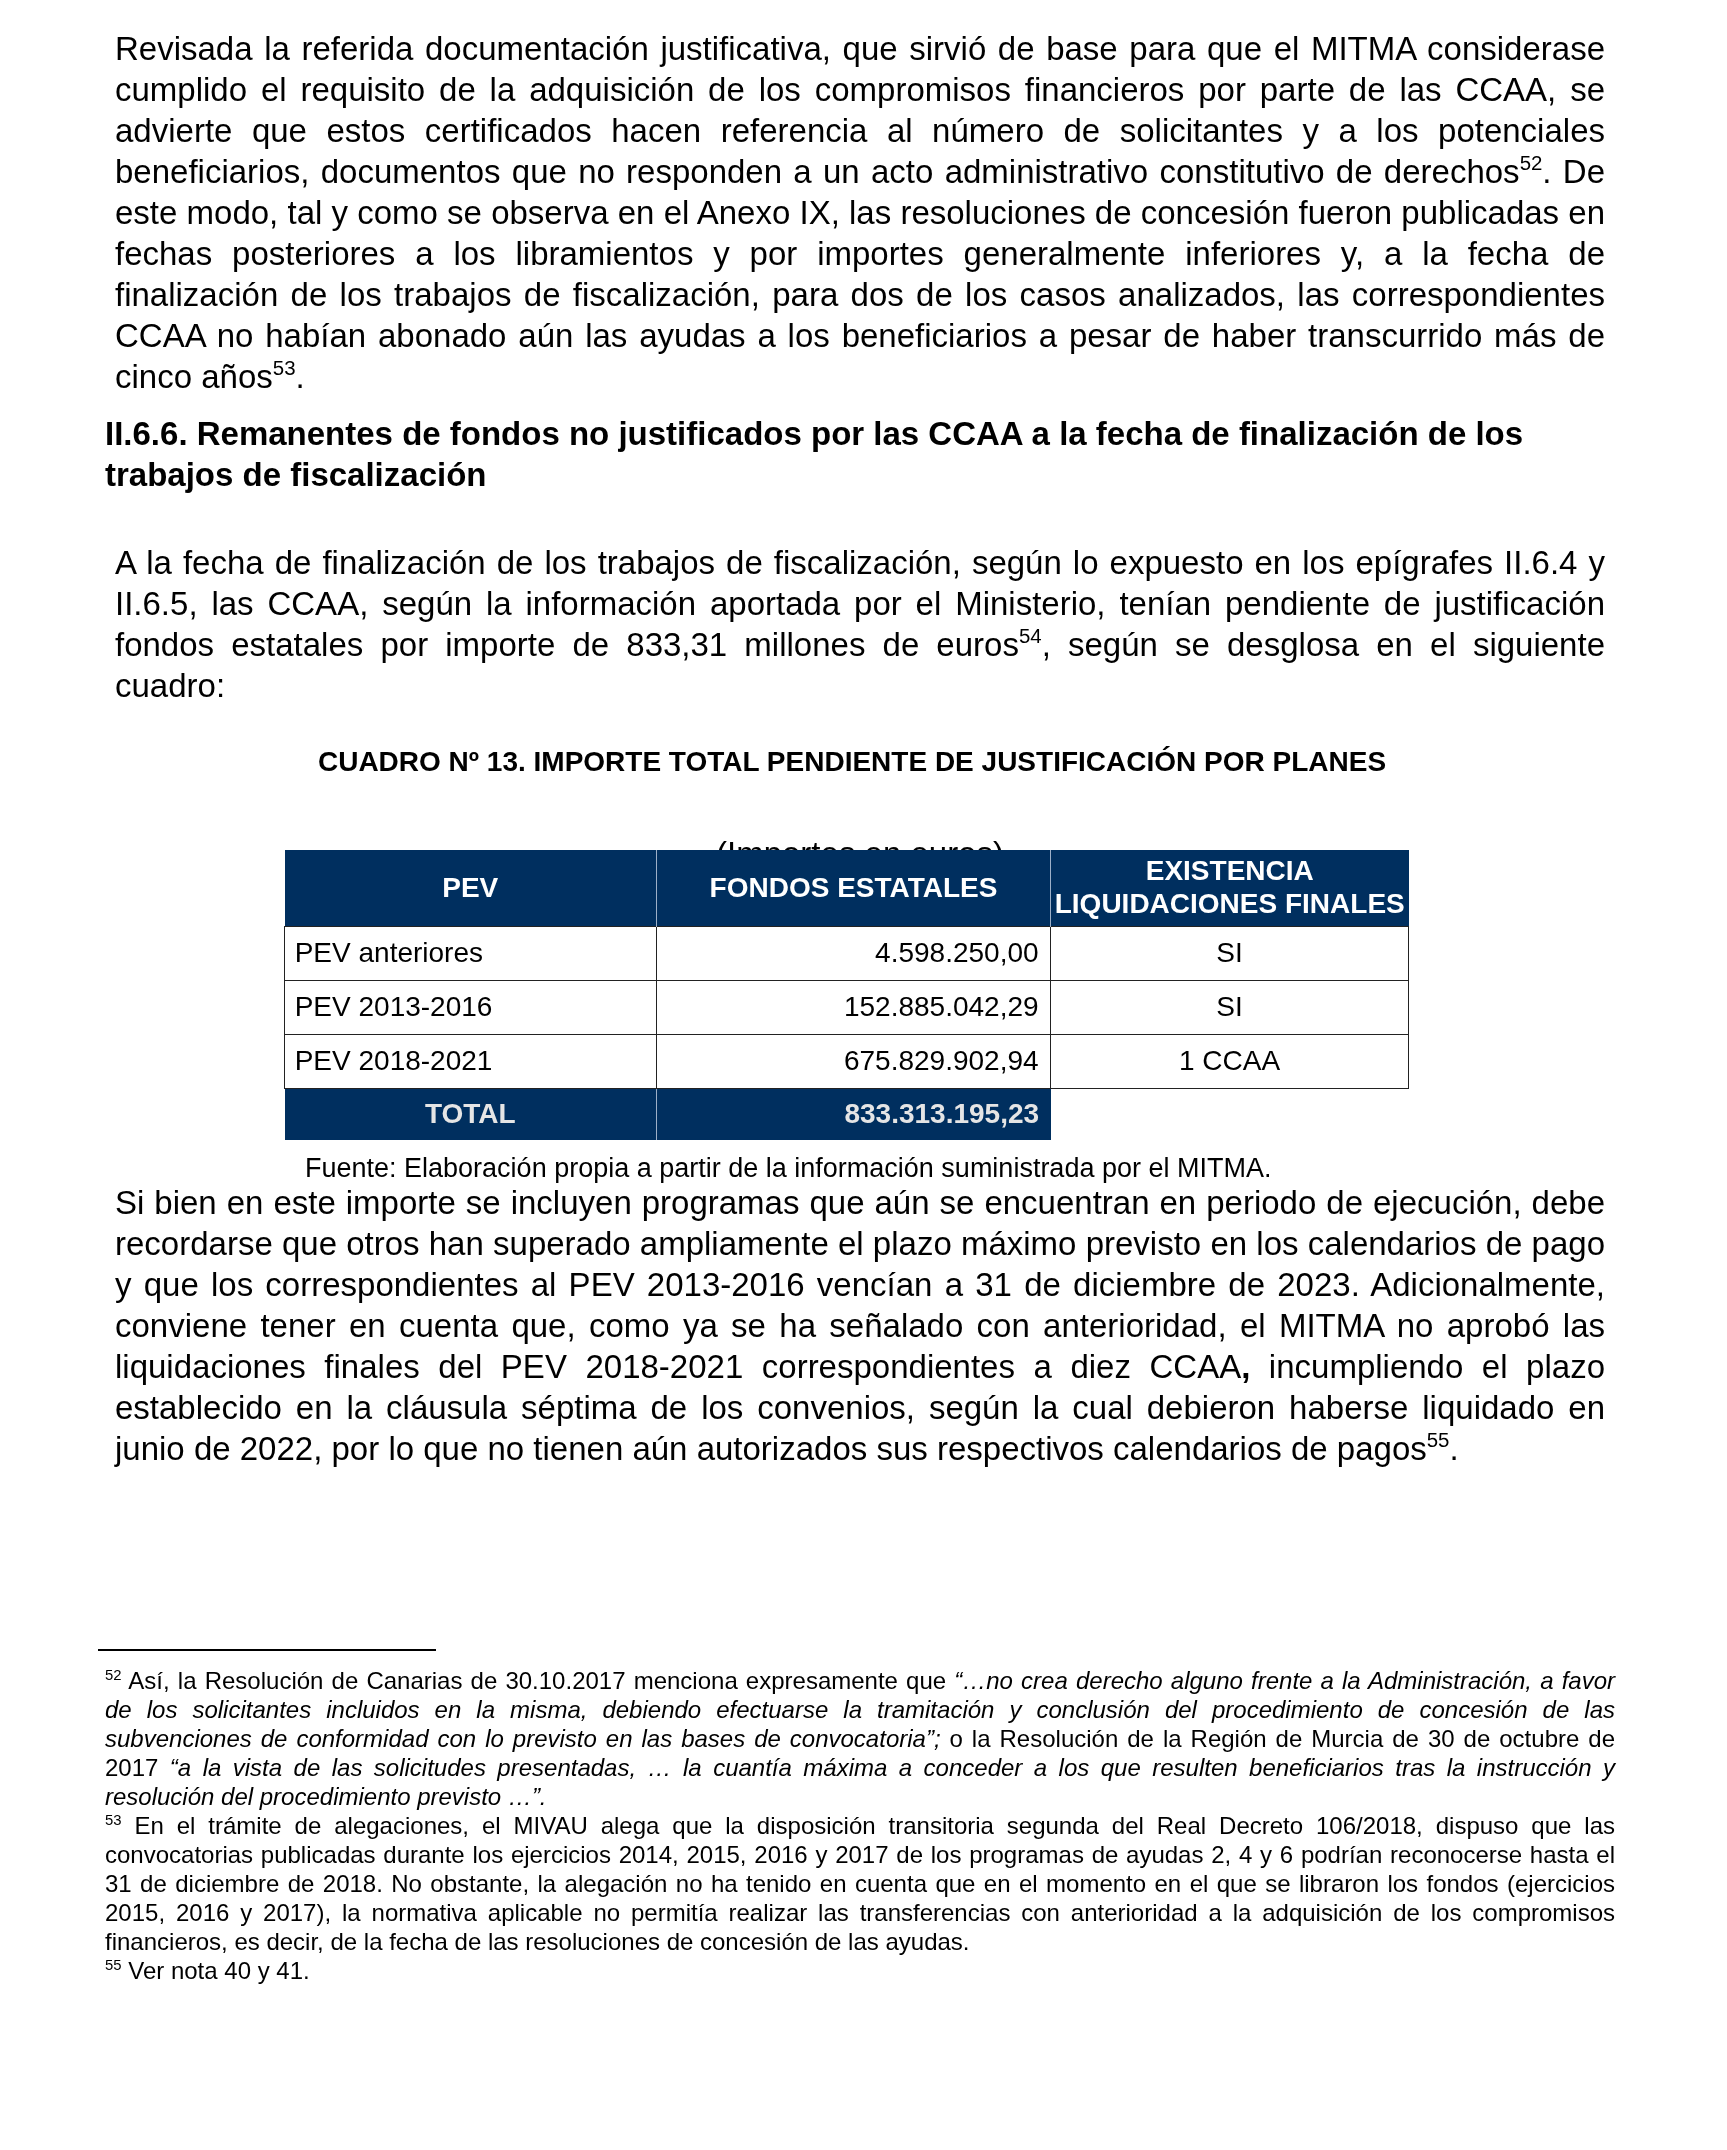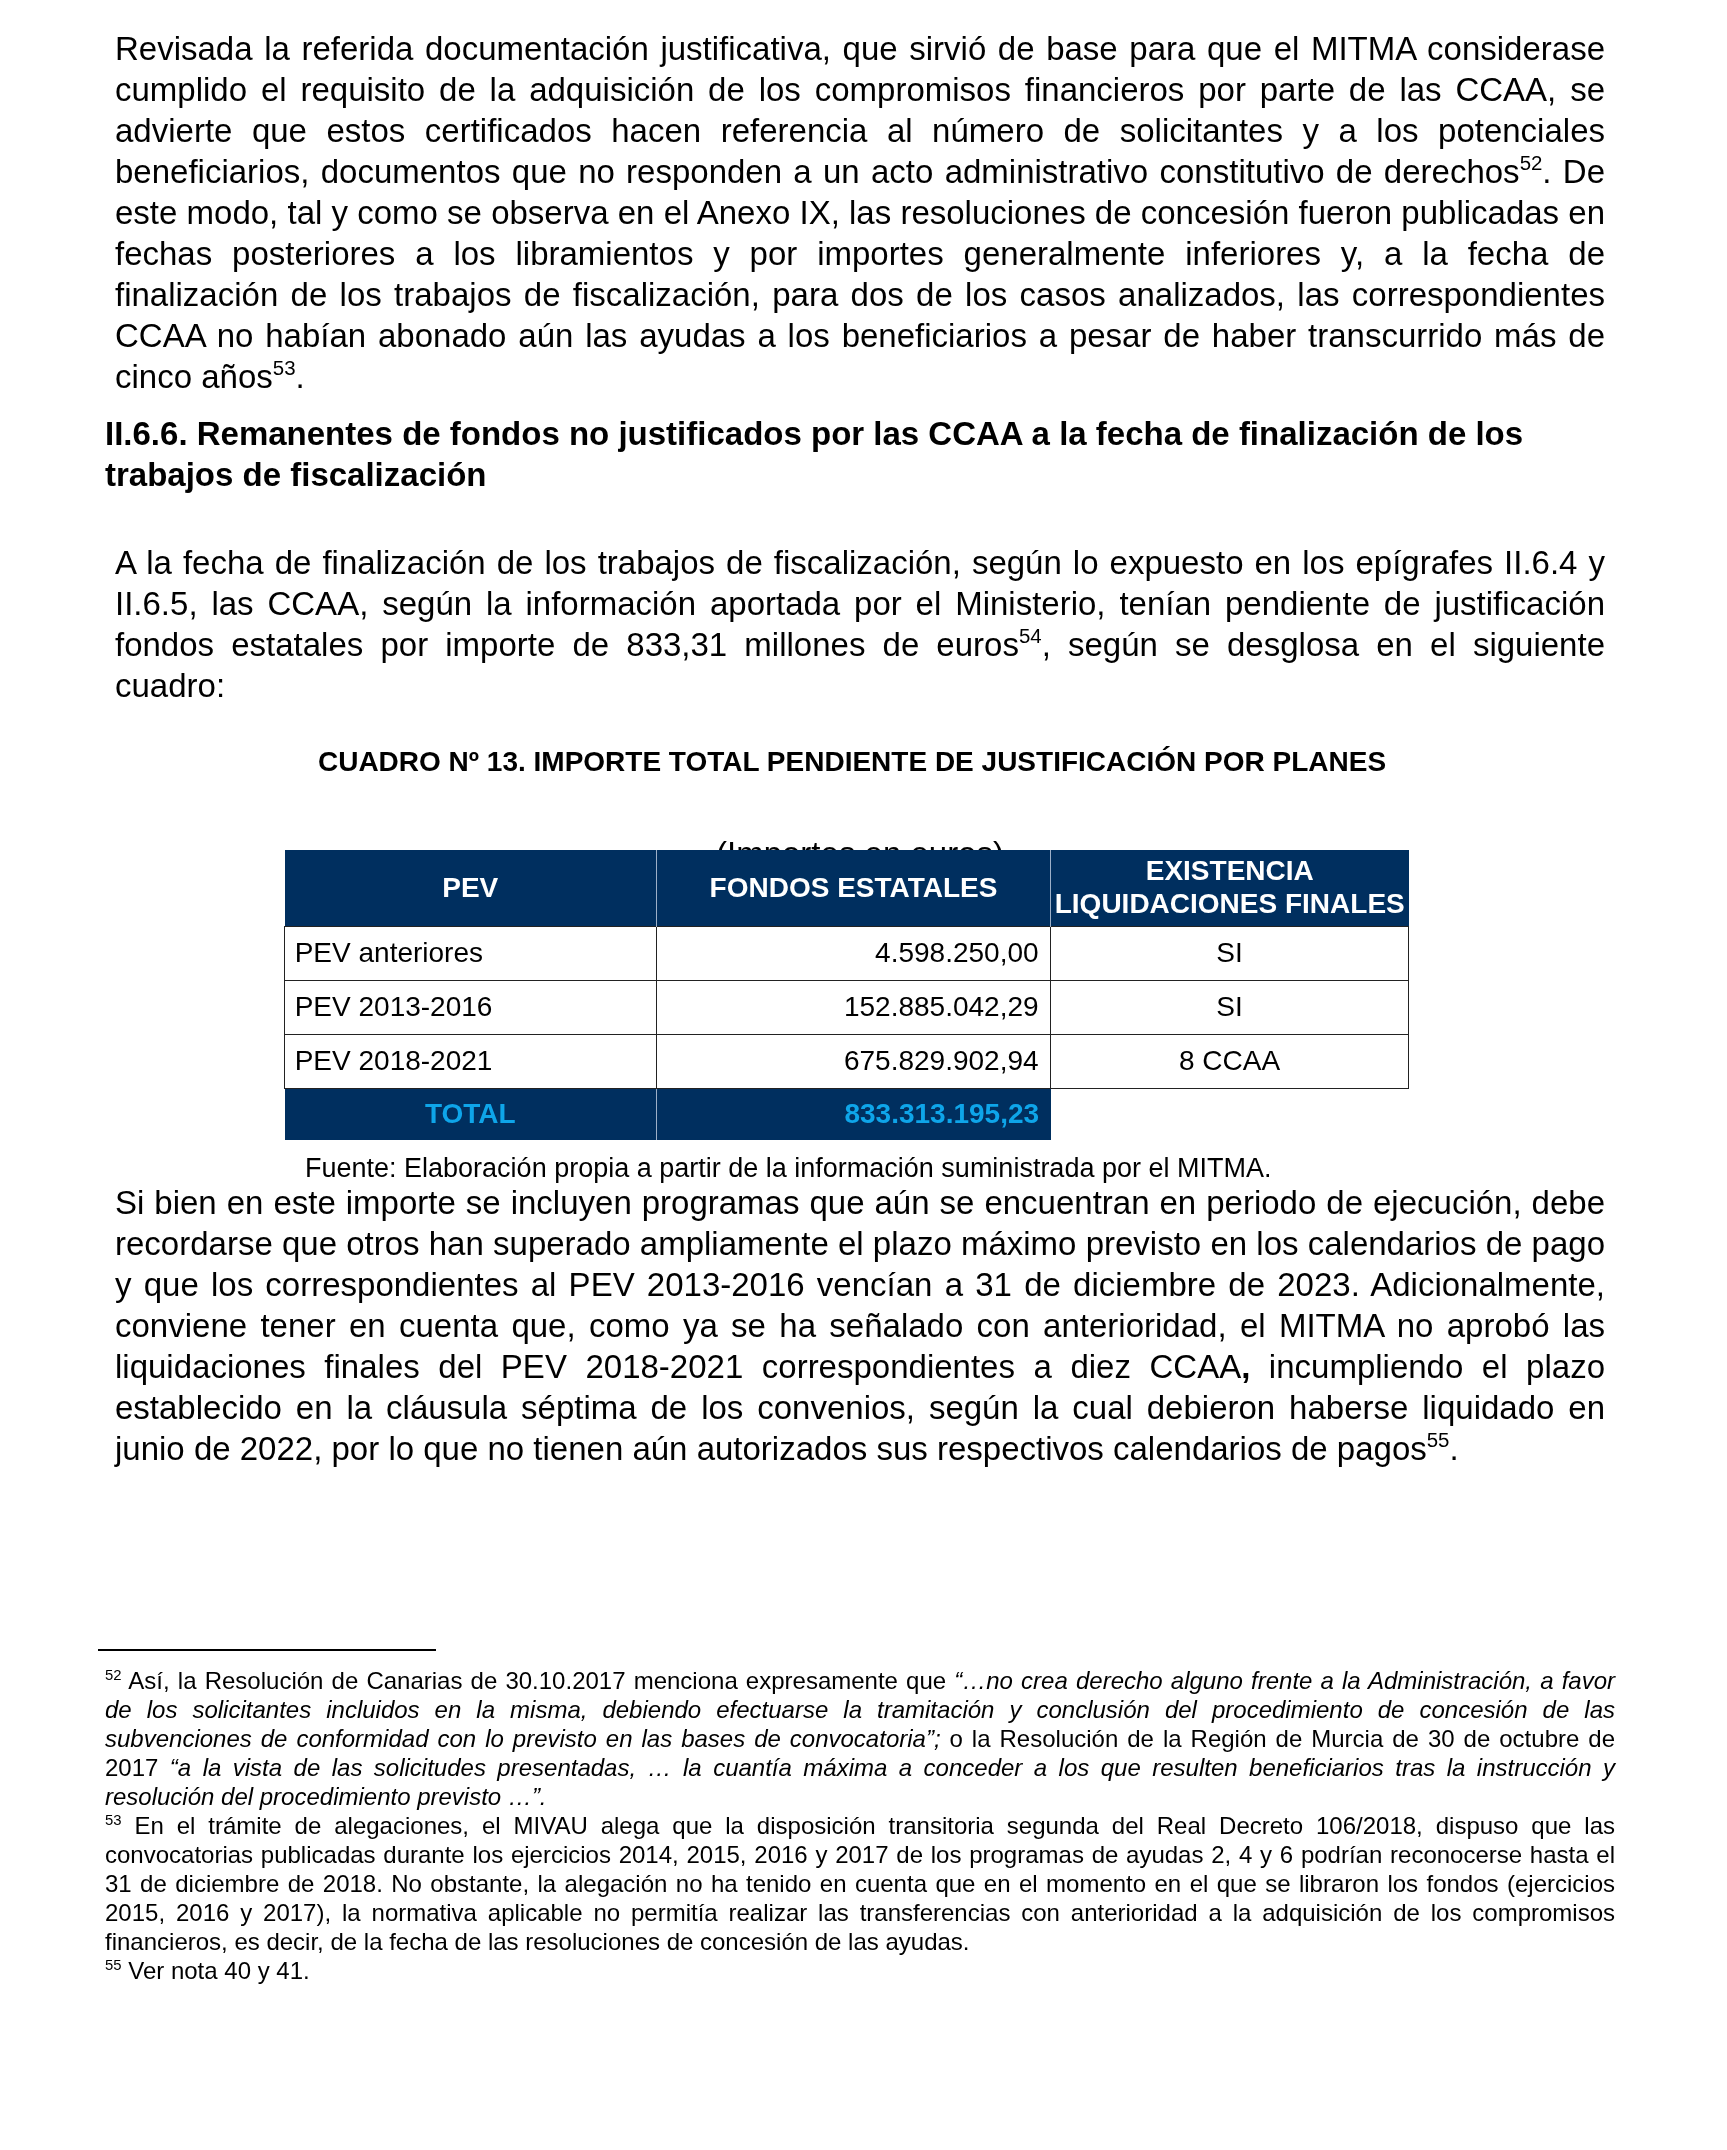--- a/index.html
+++ b/index.html
@@ -21,21 +21,21 @@
                border-collapse: collapse; table-layout: fixed; }
   table.data td, table.data th { padding: 0; box-sizing: border-box; }
   table.data th { background: #002F5F; color: #ffffff; font-weight: bold;
                   font-size: 28px; line-height: 32.5px; text-align: center;
                   height: 76px; border-left: 1.6px solid #9db0c8; }
   table.data th:first-child { border-left: none; }
   table.data td { font-size: 28px; height: 54px; border: 1.6px solid #222; }
   td.name { padding-left: 9.7px !important; text-align: left; }
   td.amt { text-align: right; padding-right: 11.4px !important; }
   td.ctr { text-align: center; }
-  tr.total td { background: #002F5F; color: #0ea5e9; font-weight: bold; border: none;
+  tr.total td { background: #002F5F; color: #e5e5e5; font-weight: bold; border: none;
                 border-left: 1.6px solid #9db0c8; height: 52px; }
   tr.total td:first-child { border-left: none; text-align: center; }
   tr.total td.blank { background: #fff; border: none; }
 
   .source { position: absolute; left: 305px; top: 1152px; font-size: 27px; line-height: 32.5px; }
 
   .sep { position: absolute; left: 98px; top: 1649px; width: 338px; height: 2.4px; background: #000; }
   .fnwrap { position: absolute; left: 105px; top: 1666px; width: 1510px; }
   .fn { font-size: 24px; line-height: 29px; text-align: justify; margin: 0; }
 </style>
@@ -77,21 +77,21 @@
       <td class="ctr">SI</td>
     </tr>
     <tr>
       <td class="name">PEV 2013-2016</td>
       <td class="amt">152.885.042,29</td>
       <td class="ctr">SI</td>
     </tr>
     <tr>
       <td class="name">PEV 2018-2021</td>
       <td class="amt">675.829.902,94</td>
-      <td class="ctr">8 CCAA</td>
+      <td class="ctr">1 CCAA</td>
     </tr>
     <tr class="total">
       <td>TOTAL</td>
       <td class="amt">833.313.195,23</td>
       <td class="blank"></td>
     </tr>
   </tbody>
 </table>
 
 <div class="source">Fuente: Elaboración propia a partir de la información suministrada por el MITMA.</div>

